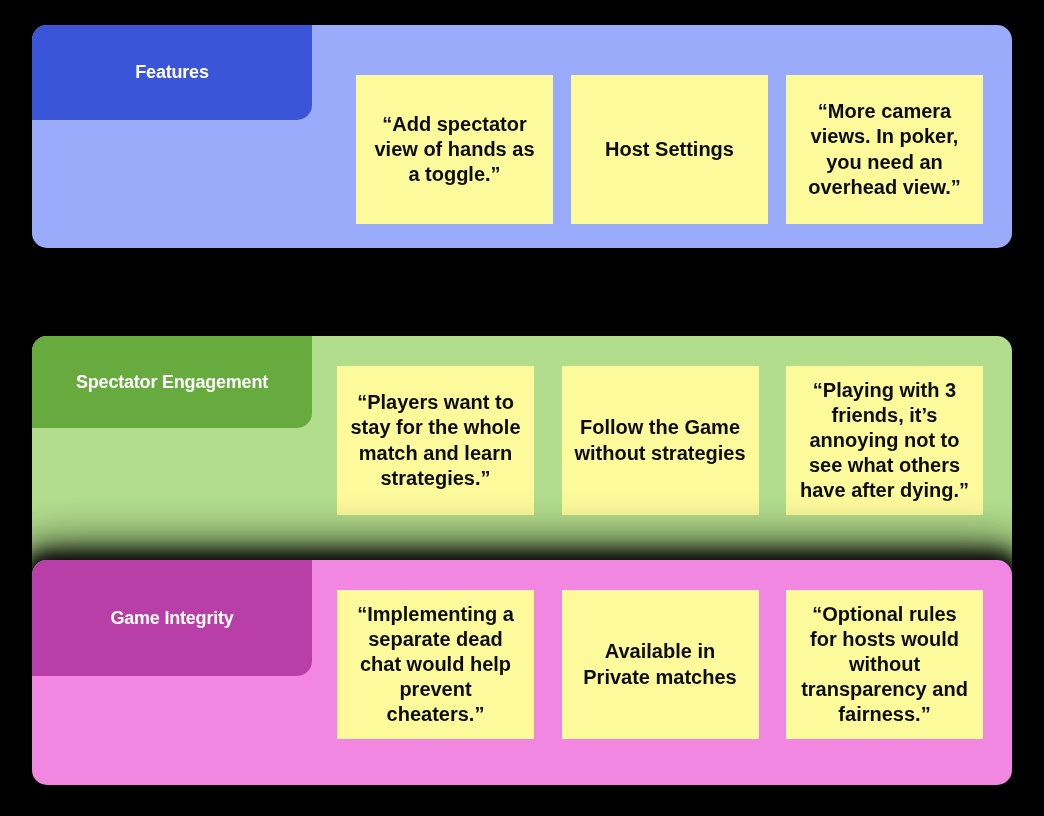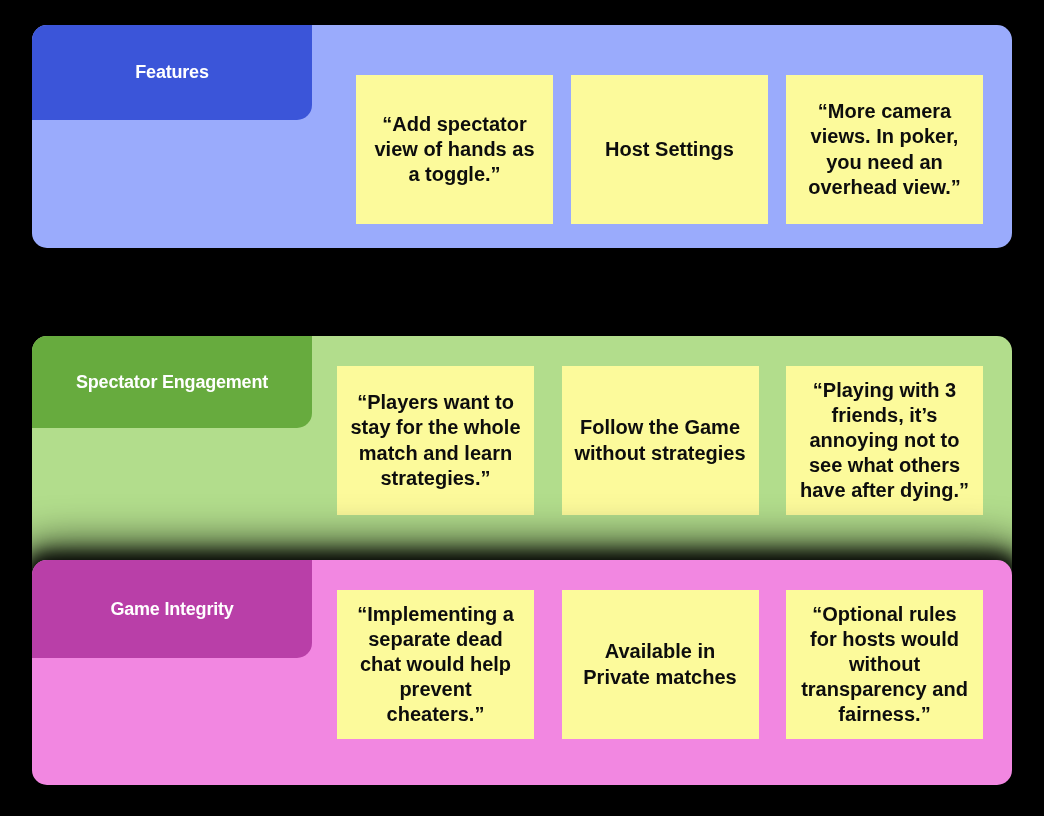--- a/index.html
+++ b/index.html
@@ -58,21 +58,21 @@
     color: #ffffff;
     font-weight: bold;
     font-size: 18px;
     line-height: 1.16;
     text-align: center;
     letter-spacing: -0.2px;
   }
 
   #panel-0 .cat-tab { height: 95px;  background: #3b55d9; }
   #panel-1 .cat-tab { height: 92px;  background: #67ab3e; }
-  #panel-2 .cat-tab { height: 98px;  background: #b93fa8; }
+  #panel-2 .cat-tab { height: 116px;  background: #b93fa8; }
 
   
   .notes-row {
     position: absolute;
     left: 305px;
     right: 29px;
     display: flex;
     justify-content: space-between;
     align-items: flex-start;
   }

